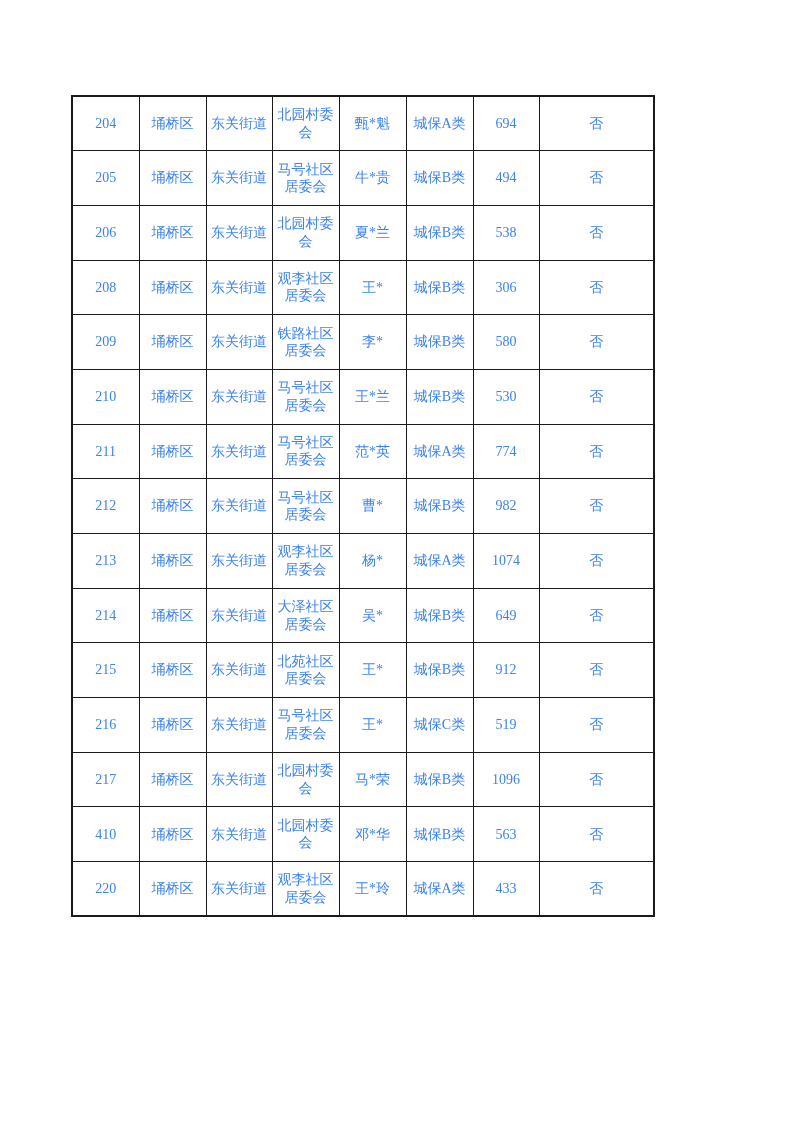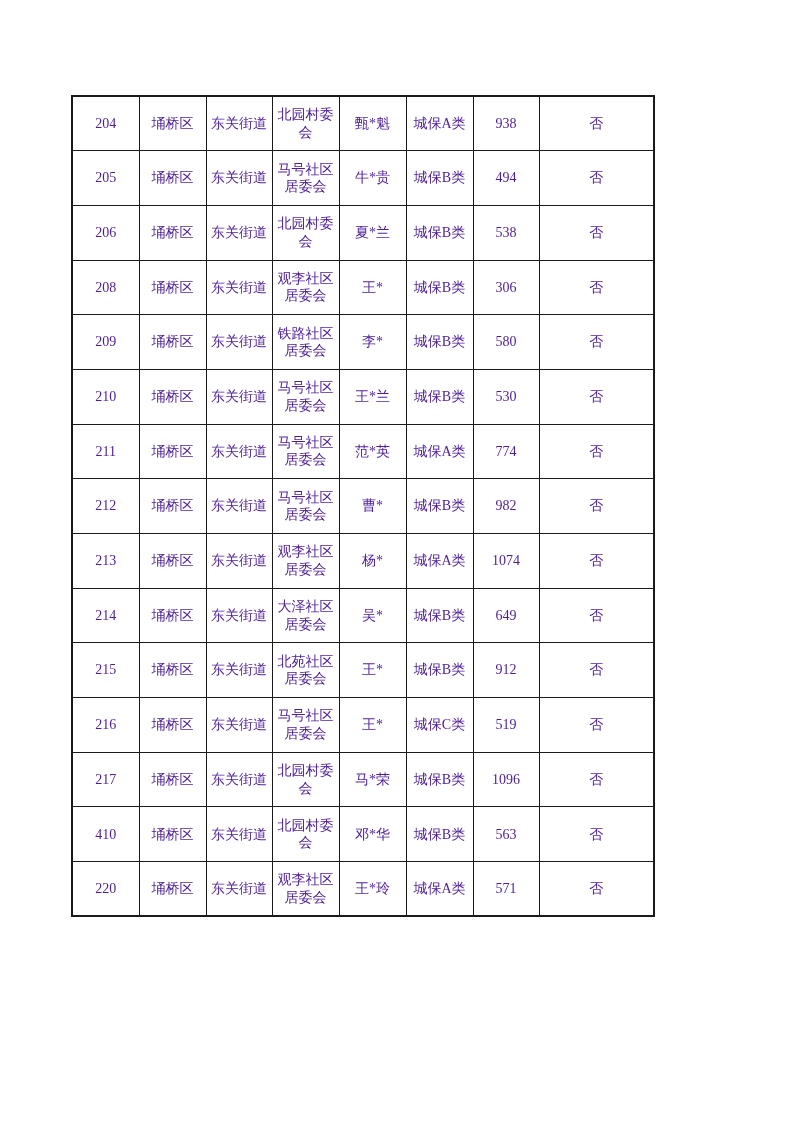--- a/index.html
+++ b/index.html
@@ -7,21 +7,21 @@
     padding: 0;
     background: #ffffff;
   }
   .page {
     position: relative;
     width: 793px;
     height: 1122px;
     background: #ffffff;
     overflow: hidden;
     font-family: "Liberation Serif", "DejaVu Serif", serif;
-    color: #4c1d95;
+    color: #3b82f6;
   }
   table.grid {
     position: absolute;
     left: 71px;
     top: 95px;
     border-collapse: collapse;
     table-layout: fixed;
     width: 582px;
     border: 2px solid #1a1a1a;
   }
@@ -61,21 +61,21 @@
       <col class="c-flag">
     </colgroup>
     <tbody id="table-body">
         <tr>
           <td>204</td>
           <td>埇桥区</td>
           <td>东关街道</td>
           <td>北园村委会</td>
           <td>甄*魁</td>
           <td>城保A类</td>
-          <td>938</td>
+          <td>694</td>
           <td>否</td>
         </tr>
         <tr>
           <td>205</td>
           <td>埇桥区</td>
           <td>东关街道</td>
           <td>马号社区居委会</td>
           <td>牛*贵</td>
           <td>城保B类</td>
           <td>494</td>
@@ -201,18 +201,18 @@
           <td>563</td>
           <td>否</td>
         </tr>
         <tr>
           <td>220</td>
           <td>埇桥区</td>
           <td>东关街道</td>
           <td>观李社区居委会</td>
           <td>王*玲</td>
           <td>城保A类</td>
-          <td>571</td>
+          <td>433</td>
           <td>否</td>
         </tr>
       </tbody>
   </table>
 </div>
 
 </body></html>

